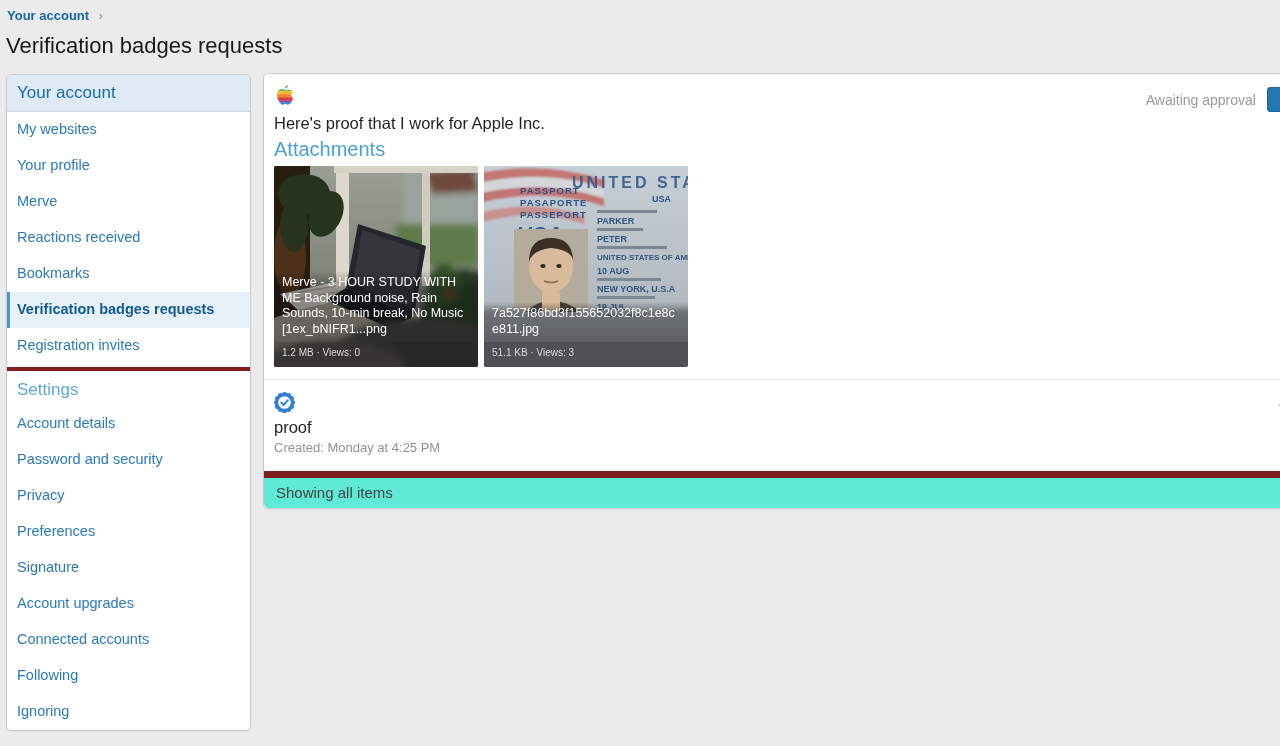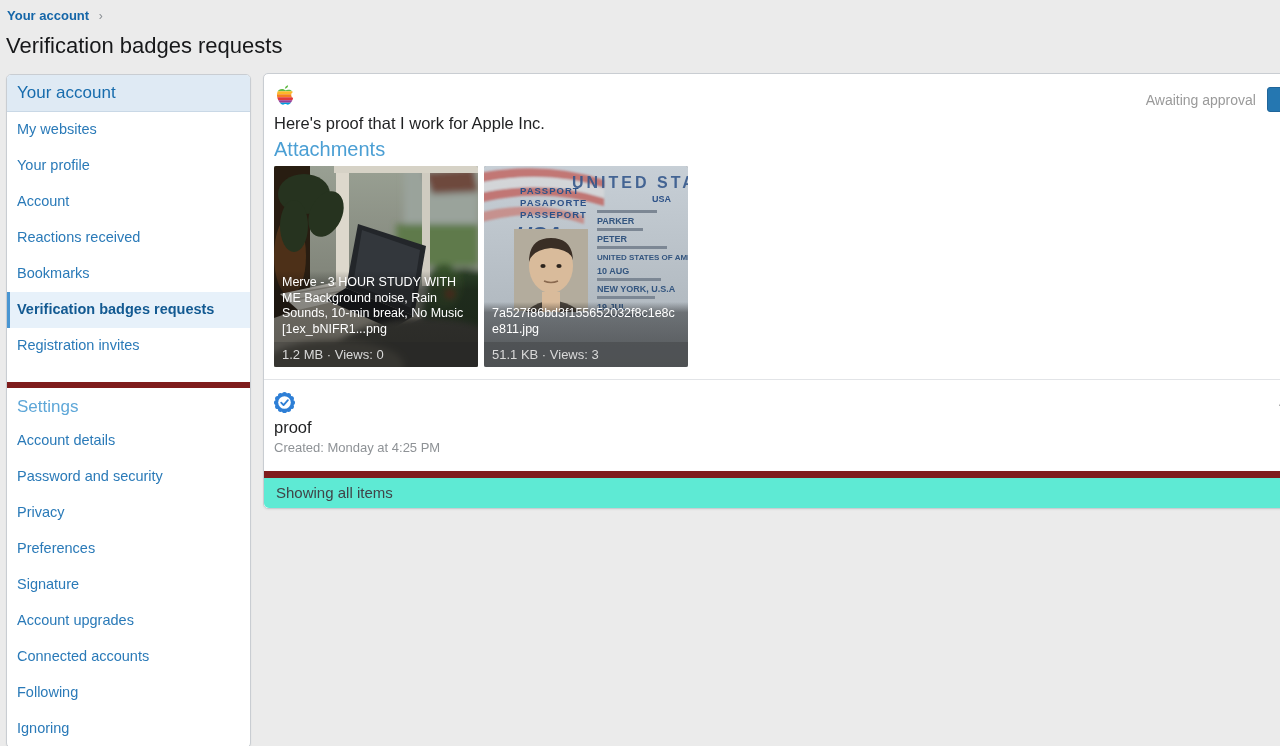--- a/index.html
+++ b/index.html
@@ -23,21 +23,21 @@
   .side-box {
     background:#fff; border:1px solid #c9cdd2; border-radius:5px;
     overflow:hidden; box-shadow:0 1px 2px rgba(0,0,0,.05);
   }
   .side-header {
     background:#dfeaf4; color:#176cad; font-size:17px;
     padding:8px 10px; border-bottom:1px solid #c9d8e6; cursor:pointer;
   }
   .side-subheader {
     color:#5ea7d8; font-size:17px; padding:9px 10px 6px 10px;
-    border-top:6px solid #7f1d1d; margin-top:18px;
+    border-top:4px solid #7f1d1d; margin-top:3px;
   }
   .side-item {
     display:block; padding:7px 10px 8px 10px; font-size:14.5px;
     color:#2a7ab8; cursor:pointer; line-height:1.45;
   }
   .side-item.selected {
     background:#e7f1fa; color:#135a92; font-weight:bold;
     box-shadow:inset 3px 0 0 #4a96d2;
   }
 
@@ -69,21 +69,21 @@
   }
   .attach-tile svg.thumb { position:absolute; inset:0; width:100%; height:100%; }
   .attach-label {
     position:absolute; left:0; right:0; bottom:25px; padding:4px 8px 5px 8px;
     color:#fff; font-size:12.5px; line-height:1.24;
     background:linear-gradient(to bottom, rgba(0,0,0,0) 0%, rgba(15,15,15,.42) 26%, rgba(15,15,15,.5) 100%);
     word-wrap:break-word;
   }
   .attach-meta {
     position:absolute; left:0; right:0; bottom:0; height:25px;
-    padding:5px 8px; color:#d9d9d9; font-size:13px;
+    padding:5px 8px; color:#d9d9d9; font-size:10px;
     background:rgba(22,22,22,.62);
   }
   .created { color:#8e9296; font-size:13px; margin-top:7px; }
   .card-footer {
     background:#5eead4; border-top:7px solid #7f1d1d;
     padding:6px 12px 7px 12px; font-size:15px; color:#404448;
     border-radius:0 0 5px 5px;
   }
 
   
@@ -98,21 +98,21 @@
   <span class="crumb">Your account</span>
   <span class="chev">›</span>
 </div>
 <h1 class="page-title">Verification badges requests</h1>
 
 <div class="sidebar">
   <div class="side-box">
     <div class="side-header">Your account</div>
     <a class="side-item">My websites</a>
     <a class="side-item">Your profile</a>
-    <a class="side-item">Account</a>
+    <a class="side-item">Merve</a>
     <a class="side-item">Reactions received</a>
     <a class="side-item">Bookmarks</a>
     <a class="side-item selected">Verification badges requests</a>
     <a class="side-item">Registration invites</a>
     <div class="side-subheader">Settings</div>
     <a class="side-item">Account details</a>
     <a class="side-item">Password and security</a>
     <a class="side-item">Privacy</a>
     <a class="side-item">Preferences</a>
     <a class="side-item">Signature</a>

